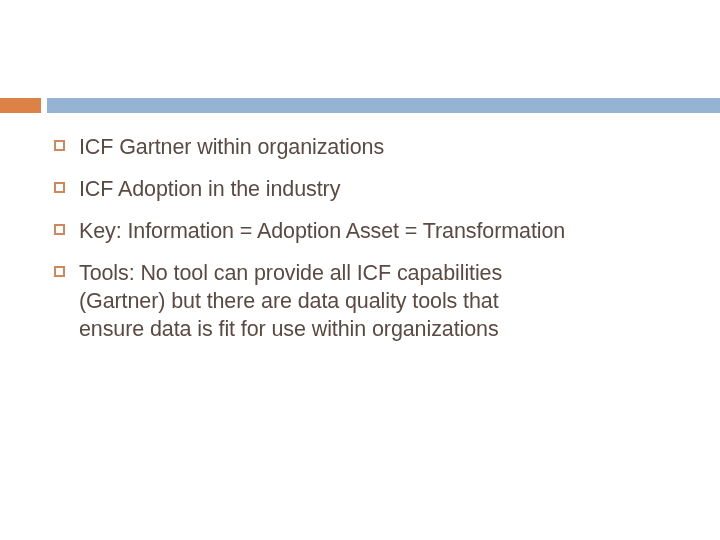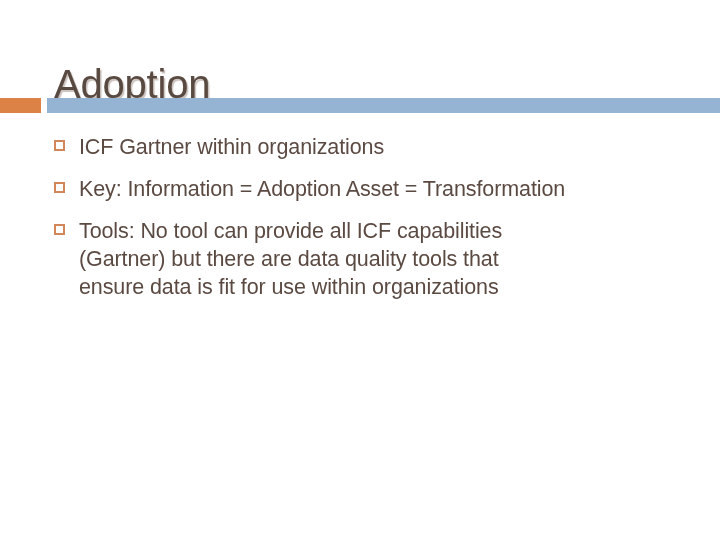--- a/index.html
+++ b/index.html
@@ -95,35 +95,38 @@
   .bullet-text {
     display: block;
     white-space: pre-line;
   }
 </style>
 </head>
 <body>
 
 <div class="slide">
 
-  <h1 class="slide-title">Adoption</h1>
 
   <div class="divider-band">
     <div class="divider-accent"></div>
     <div class="divider-bar"></div>
   </div>
 
   <ul class="body-list">
 
     <li class="bullet-item">
       <span class="bullet-marker"></span>
       <span class="bullet-text">ICF Gartner within organizations</span>
     </li>
 
 
+    <li class="bullet-item">
+      <span class="bullet-marker"></span>
+      <span class="bullet-text">ICF Adoption in the industry</span>
+    </li>
 
     <li class="bullet-item">
       <span class="bullet-marker"></span>
       <span class="bullet-text">Key: Information = Adoption Asset = Transformation</span>
     </li>
 
     <li class="bullet-item">
       <span class="bullet-marker"></span>
       <span class="bullet-text">Tools: No tool can provide all ICF capabilities
 (Gartner) but there are data quality tools that

